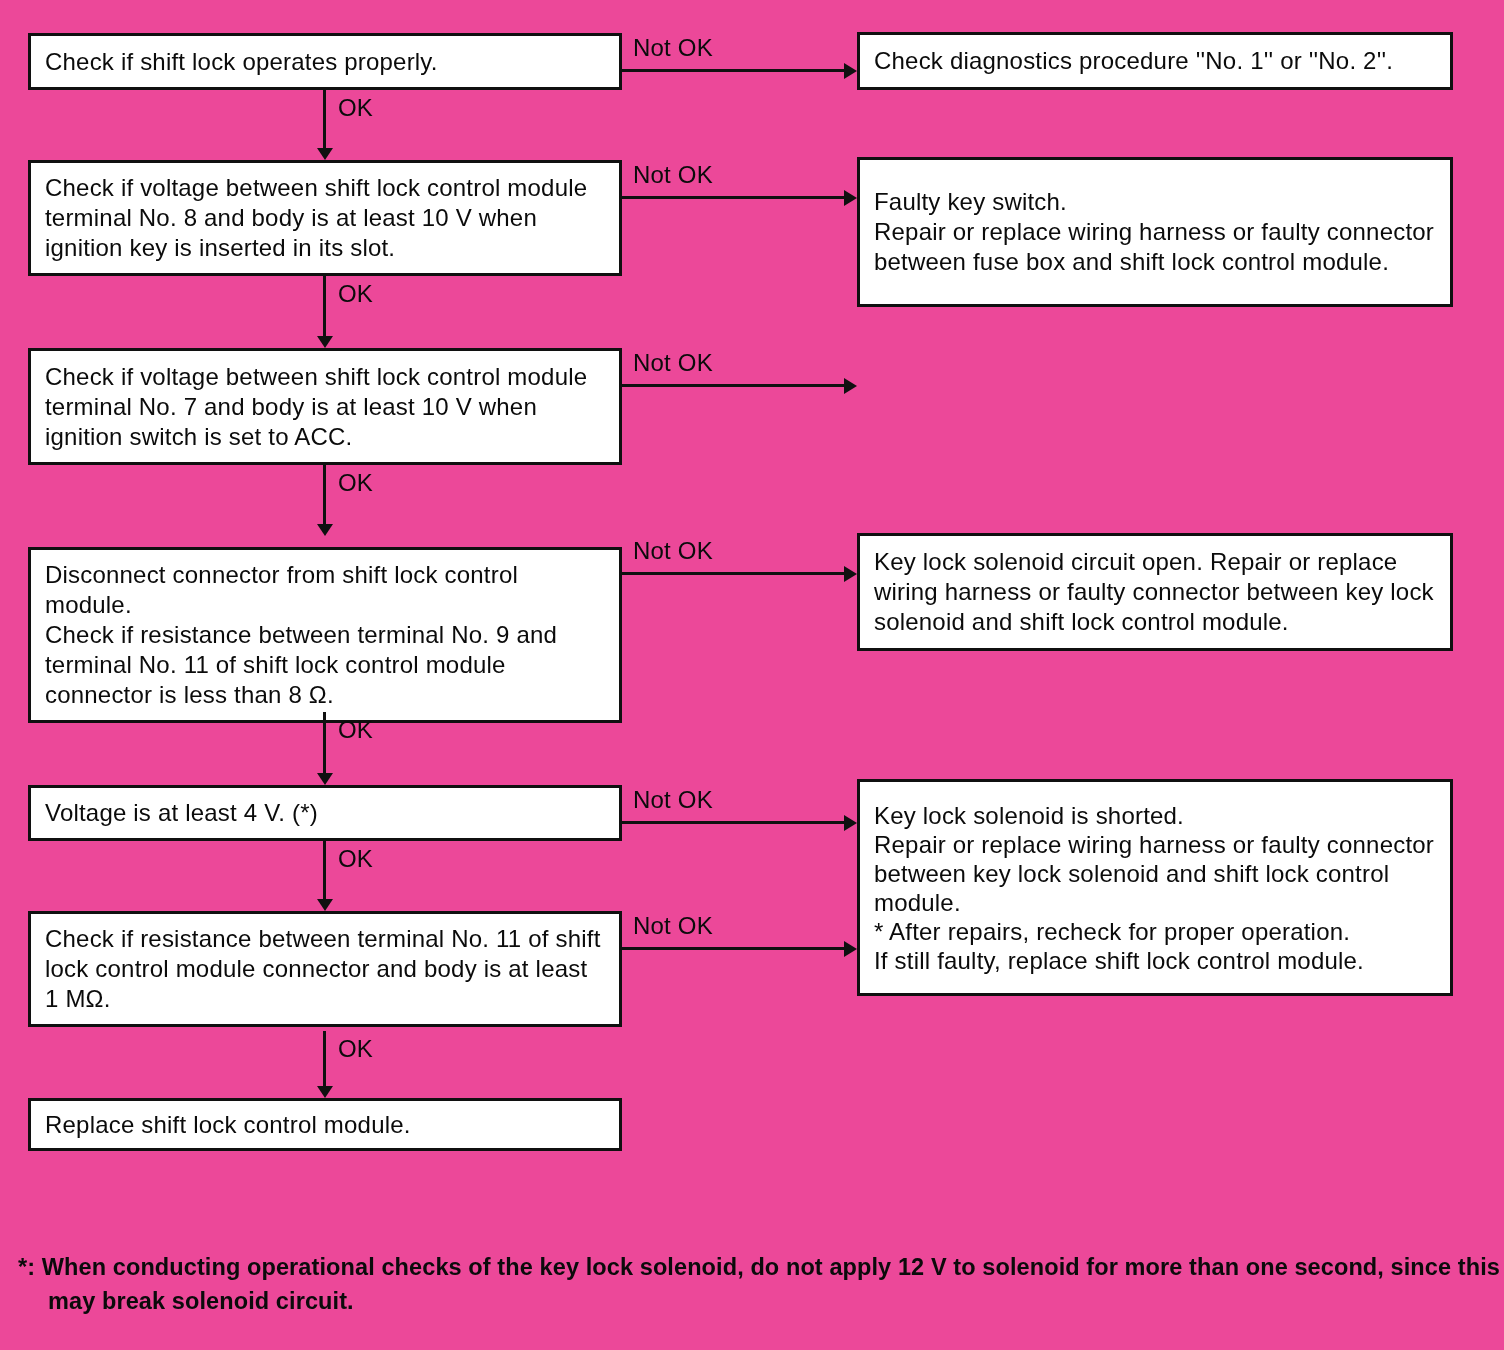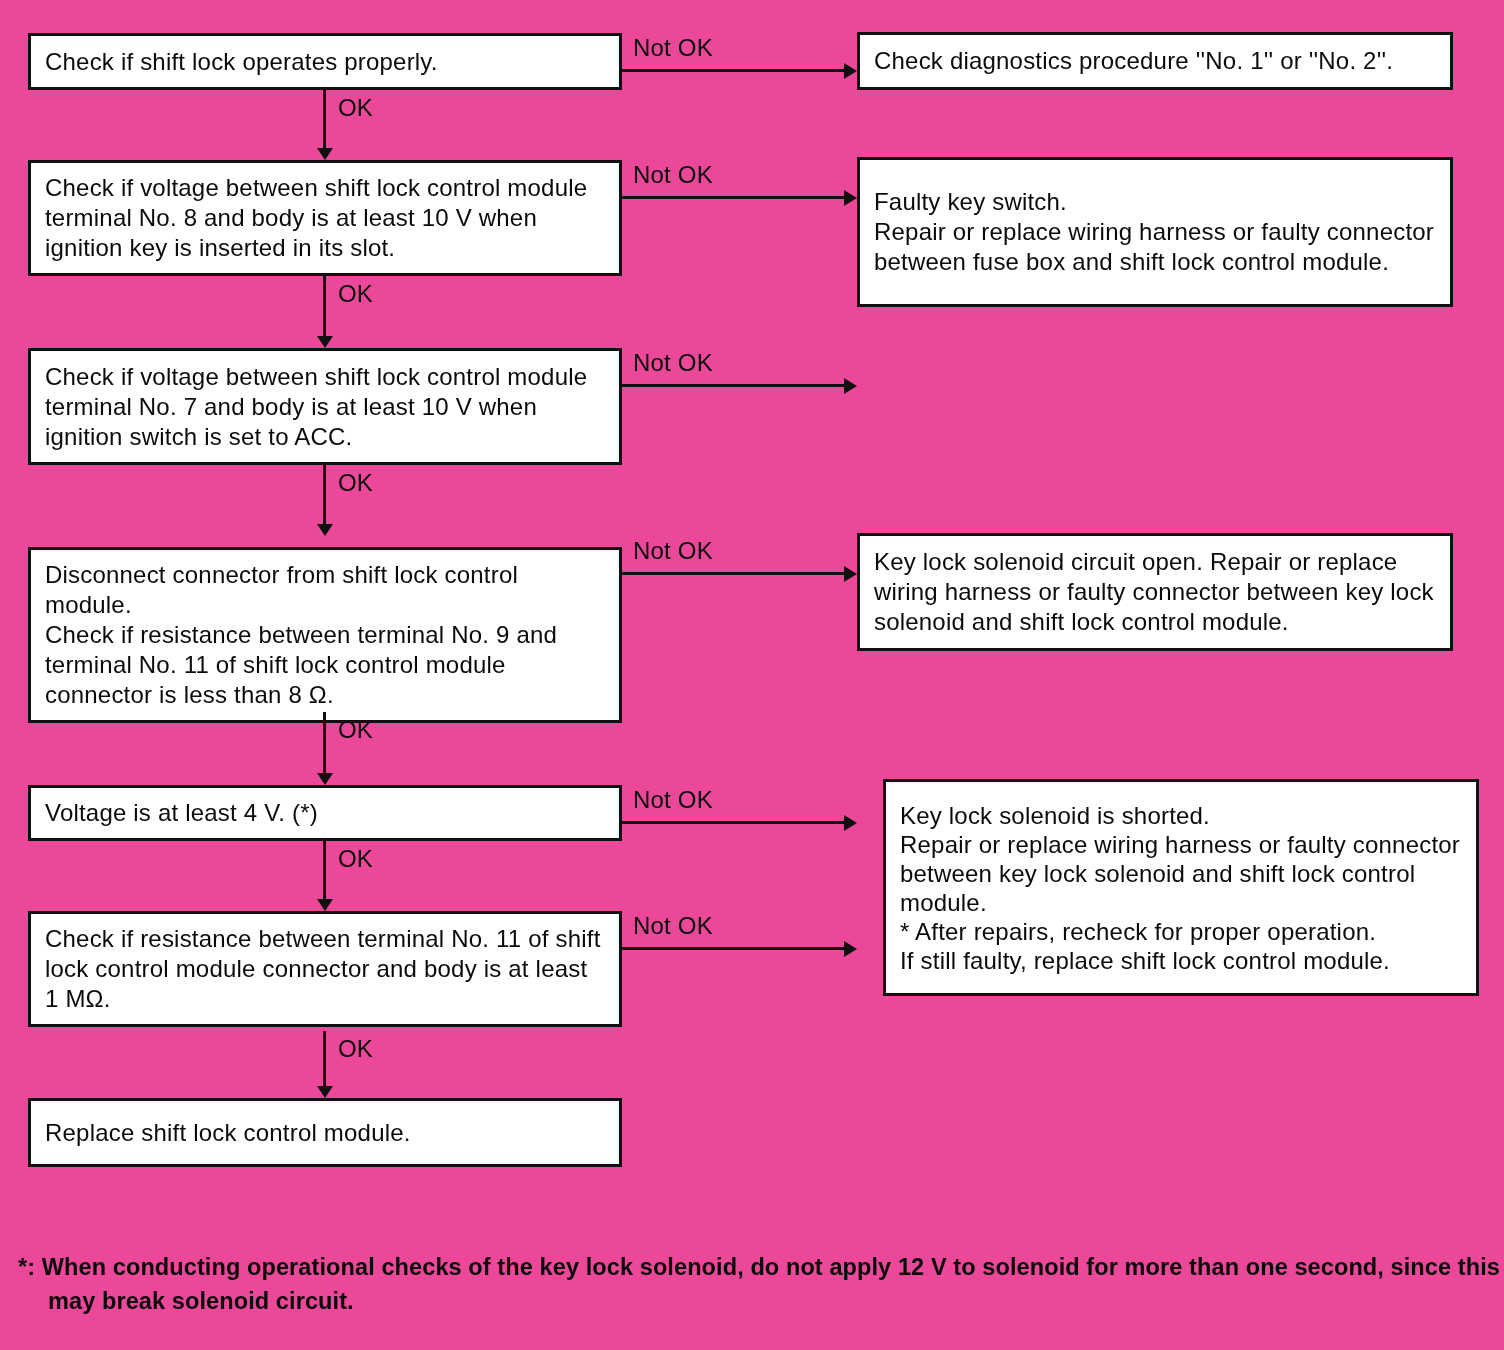--- a/index.html
+++ b/index.html
@@ -130,38 +130,38 @@
     <span class="box-text">Key lock solenoid circuit open. Repair or replace wiring harness or faulty connector between key lock solenoid and shift lock control module.</span>
   </div>
   <span class="lbl notok" style="top:538px;">Not OK</span>
   <div class="harrow" style="top:572px;"></div>
   <div class="varrow" style="top:712px; height:62px;"></div>
   <span class="lbl ok" style="top:717px;">OK</span>
 
   <div class="box left" style="top:785px; height:56px;">
     <span class="box-text">Voltage is at least 4 V. (*)</span>
   </div>
-  <div class="box right" style="top:779px; height:217px;margin-left:26px;">
+  <div class="box right" style="top:779px; height:217px;">
     <span class="box-text" style="line-height:29px;">Key lock solenoid is shorted.
 Repair or replace wiring harness or faulty connector between key lock solenoid and shift lock control module.
 * After repairs, recheck for proper operation.
 If still faulty, replace shift lock control module.</span>
   </div>
   <span class="lbl notok" style="top:787px;">Not OK</span>
   <div class="harrow" style="top:821px;"></div>
   <div class="varrow" style="top:841px; height:59px;"></div>
   <span class="lbl ok" style="top:846px;">OK</span>
 
   <div class="box left" style="top:911px; height:116px;">
     <span class="box-text">Check if resistance between terminal No. 11 of shift lock control module connector and body is at least 1 MΩ.</span>
   </div>
   <span class="lbl notok" style="top:913px;">Not OK</span>
   <div class="harrow" style="top:947px;"></div>
   <div class="varrow" style="top:1031px; height:56px;"></div>
   <span class="lbl ok" style="top:1036px;">OK</span>
 
-  <div class="box left" style="top:1098px; height:69px;">
+  <div class="box left" style="top:1098px; height:53px;">
     <span class="box-text">Replace shift lock control module.</span>
   </div>
 
   <div class="footnote">*: When conducting operational checks of the key lock solenoid, do not apply 12 V to solenoid for more than one second, since this may break solenoid circuit.</div>
 
 </div>
 
 </body></html>

